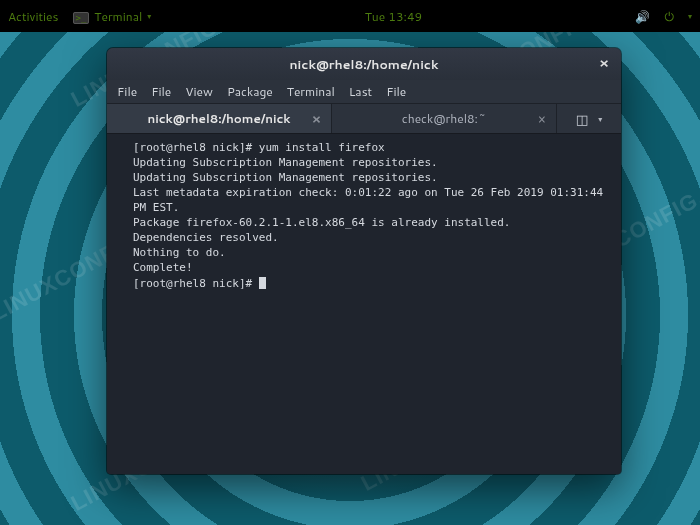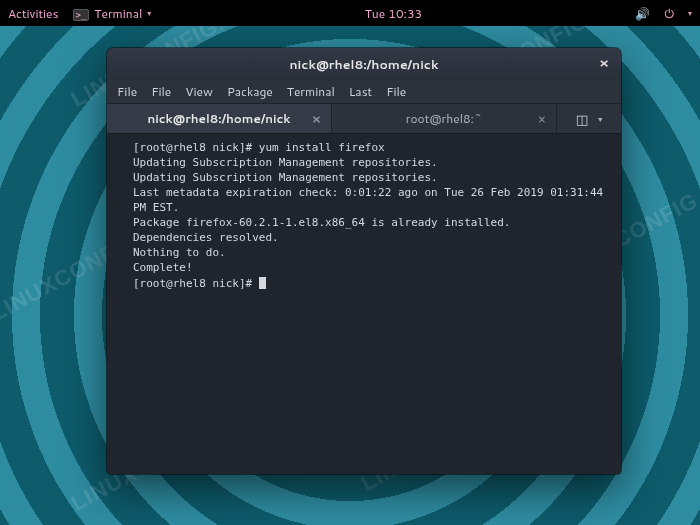--- a/index.html
+++ b/index.html
@@ -10,22 +10,22 @@
       overflow: hidden;
       position: relative;
     }
     .wallpaper {
       position: absolute; inset: 0;
       background:
         radial-gradient(ellipse 420px 300px at 50% 60%, rgba(180,230,240,0.35), rgba(14,92,110,0) 60%),
         repeating-radial-gradient(circle at 50% 60%, #2e8ca1 0, #2e8ca1 28px, #0d5b6b 28px, #0d5b6b 62px);
     }
     .topbar {
-      position: absolute; top: 0; left: 0; right: 0; height: 26px;
-      background: #000; color: #f9a8d4;
+      position: absolute; top: 0; left: 0; right: 0; height: 32px;
+      background: #000; color: #4d7c0f;
       display: flex; align-items: center; justify-content: space-between;
       font-size: 12px; padding: 0 8px;
       z-index: 5;
     }
     .topbar-left, .topbar-right, .topbar-center {
       display: flex; align-items: center; gap: 14px;
     }
     .tb-item { display: flex; align-items: center; gap: 5px; cursor: default; }
     .chev { font-size: 8px; opacity: .85; }
     .term-icon::before { content: ">_"; font-family: monospace; font-size: 9px;
@@ -99,21 +99,21 @@
 <div class="topbar">
   <div class="topbar-left">
     <span class="tb-item">Activities</span>
     <span class="tb-item">
       <span class="term-icon"></span>
       <span>Terminal</span>
       <span class="chev">▾</span>
     </span>
   </div>
   <div class="topbar-center">
-    <span class="tb-item">Tue 10:33</span>
+    <span class="tb-item">Tue 13:49</span>
   </div>
   <div class="topbar-right">
     <span class="tb-item">🔊</span>
     <span class="tb-item">⏻</span>
     <span class="chev">▾</span>
   </div>
 </div>
 
 <div class="window">
   <div class="titlebar">
@@ -130,21 +130,21 @@
     <span>Last</span>
     <span>File</span>
   </div>
 
   <div class="tabstrip">
     <div class="tab active">
       <span>nick@rhel8:/home/nick</span>
       <span class="tab-close">×</span>
     </div>
     <div class="tab">
-      <span>root@rhel8:~</span>
+      <span>check@rhel8:~</span>
       <span class="tab-close">×</span>
     </div>
     <div class="toolstrip">
       <span>◫</span>
       <span class="chev">▾</span>
     </div>
   </div>
 
   <div class="termarea" id="termarea"><div>[root@rhel8 nick]# yum install firefox</div><div>Updating Subscription Management repositories.</div><div>Updating Subscription Management repositories.</div><div>Last metadata expiration check: 0:01:22 ago on Tue 26 Feb 2019 01:31:44 PM EST.</div><div>Package firefox-60.2.1-1.el8.x86_64 is already installed.</div><div>Dependencies resolved.</div><div>Nothing to do.</div><div>Complete!</div><div>[root@rhel8 nick]# <span class="cursor"></span></div></div>
 </div>

